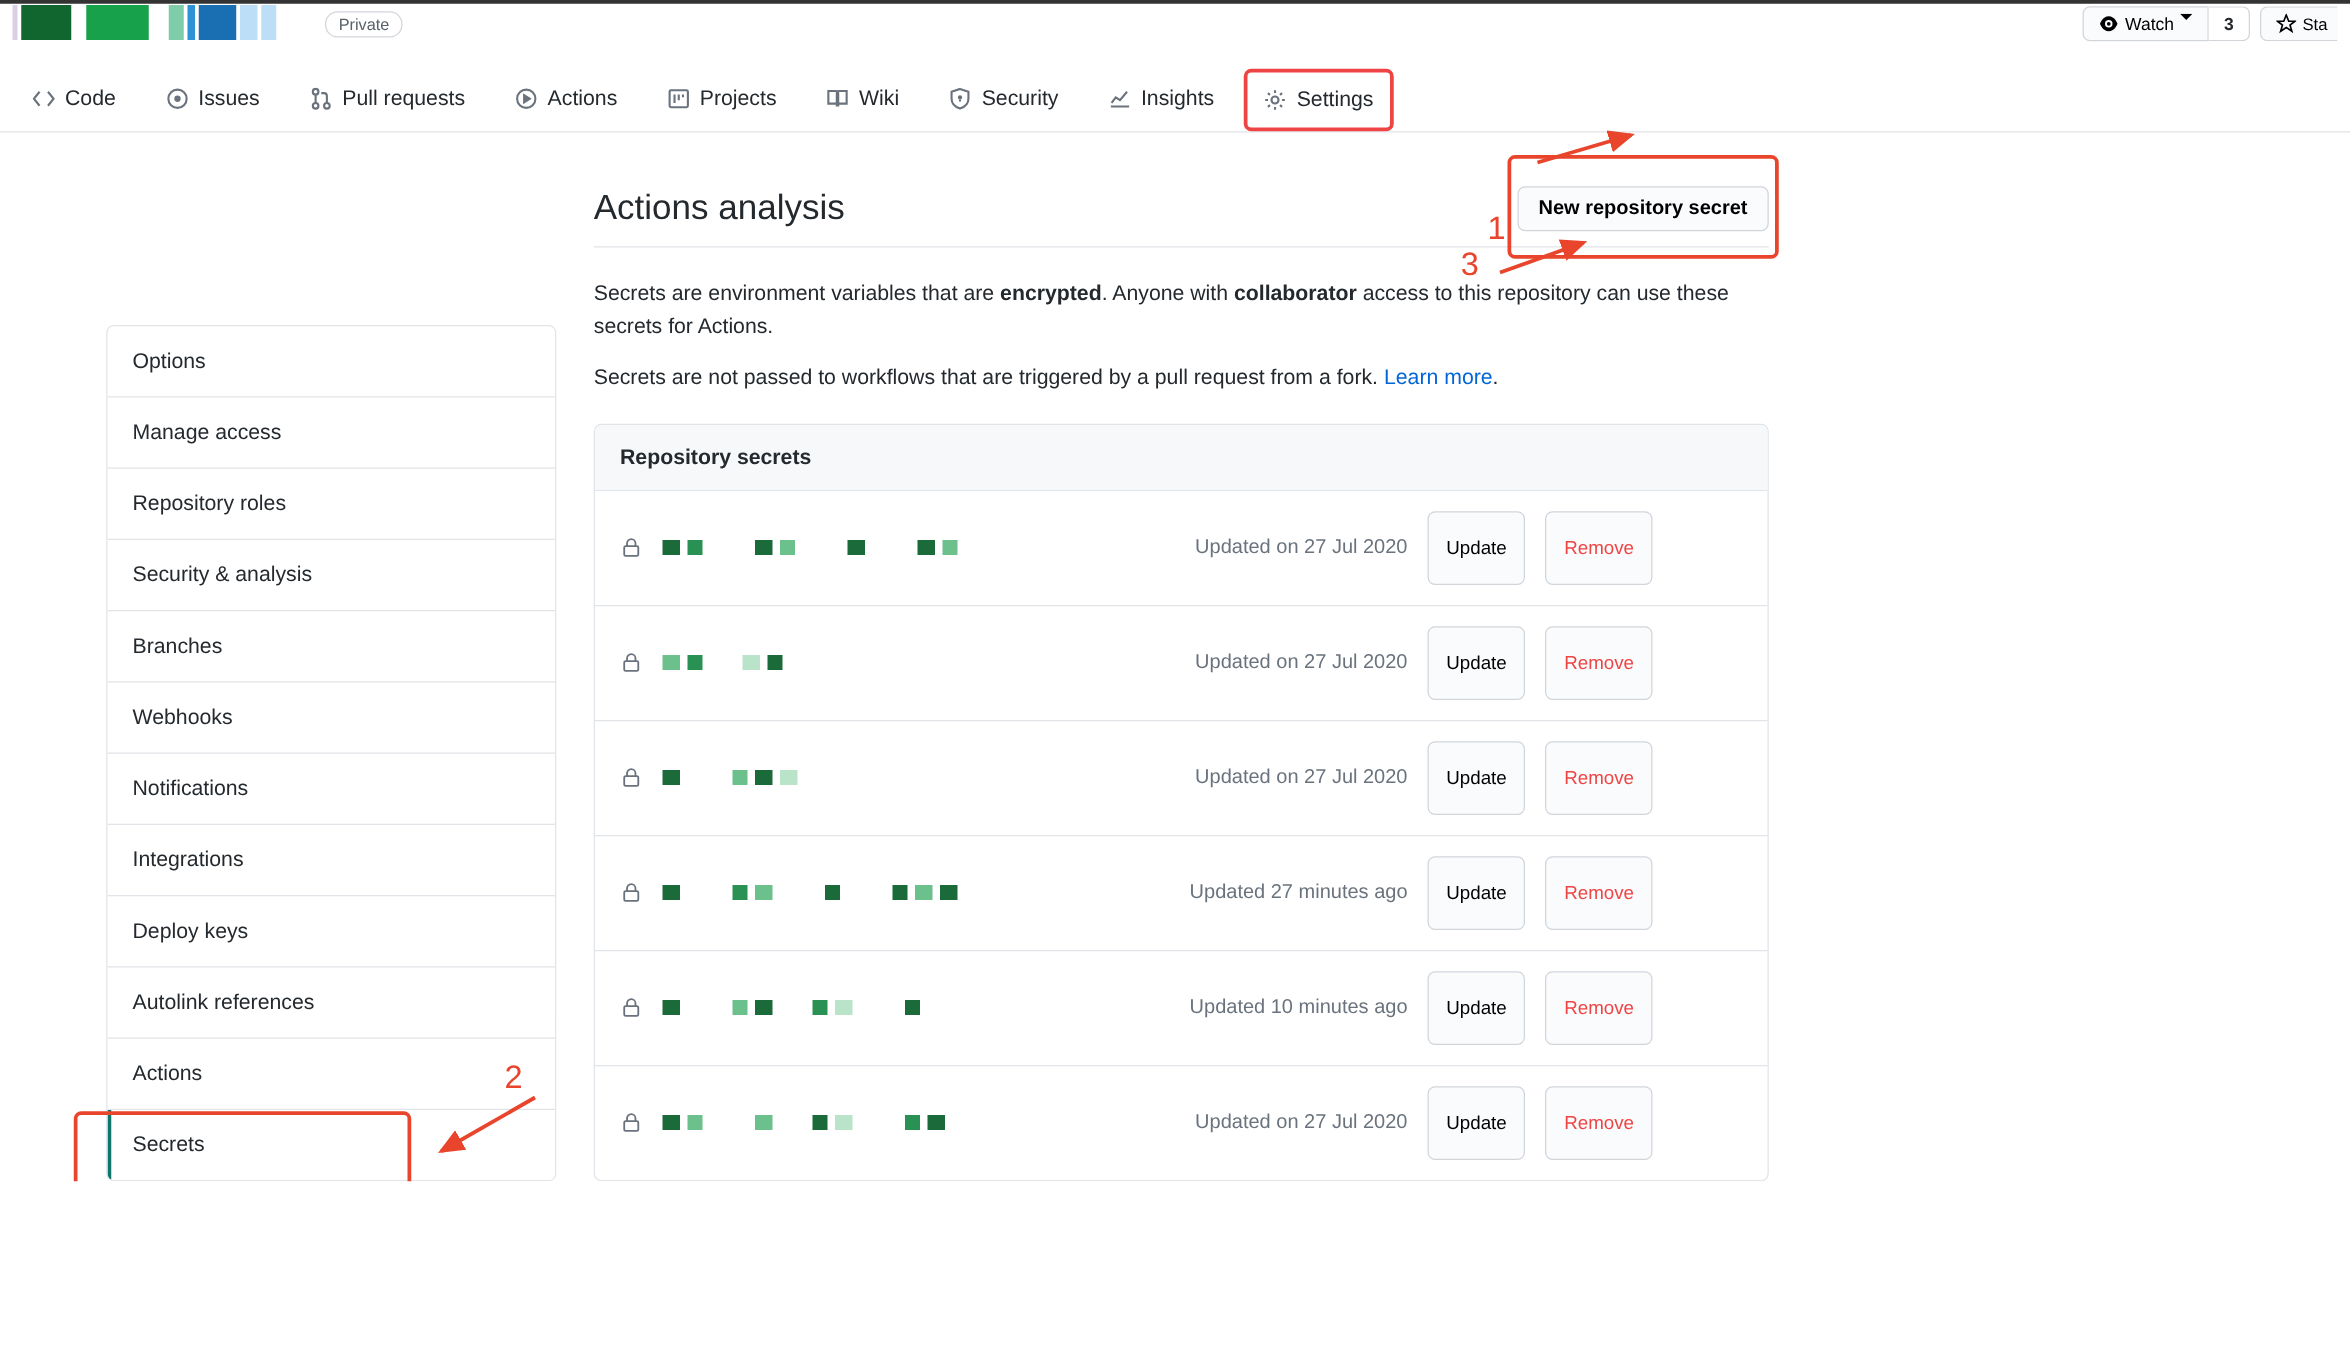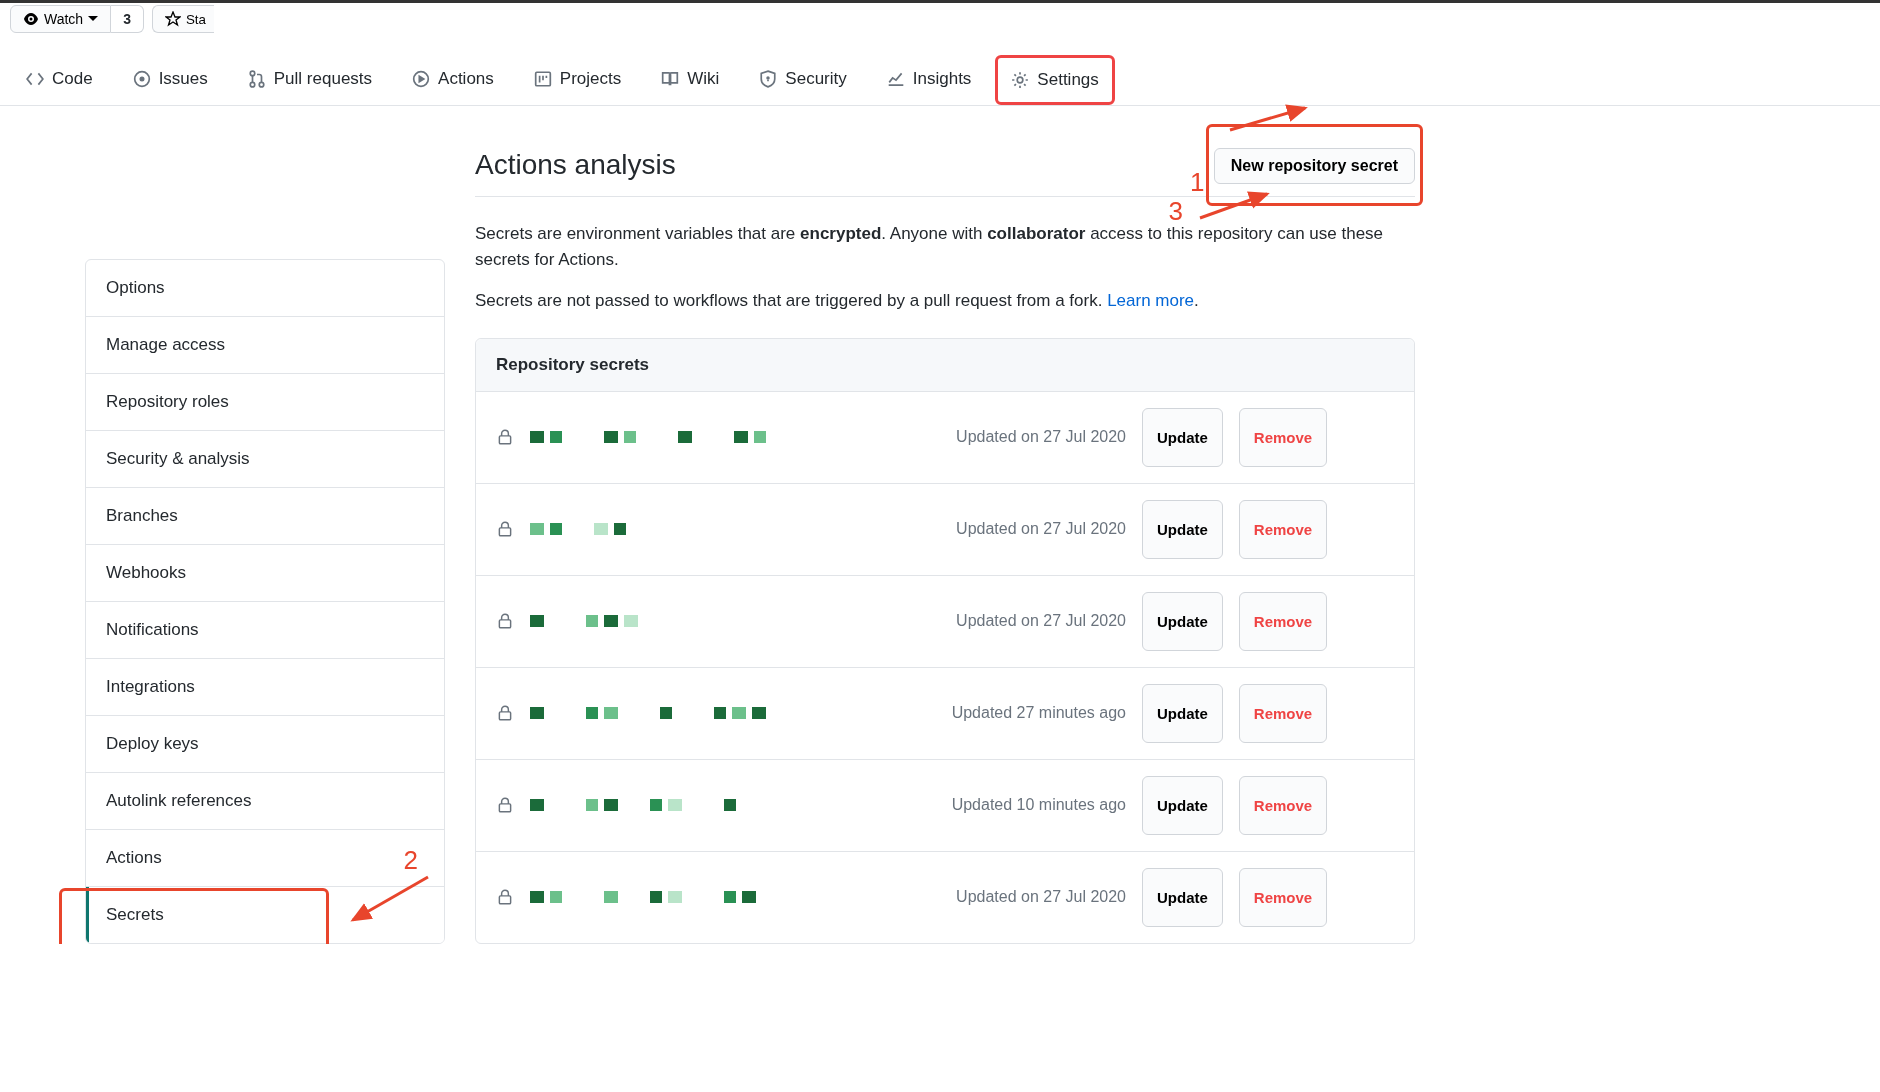--- a/index.html
+++ b/index.html
@@ -23,21 +23,21 @@
 .top-left { display:flex; align-items:center; gap:10px; }
 .repo-name-redacted {
   width: 240px; height: 30px; display:flex; gap:3px; align-items:flex-start;
 }
 .repo-name-redacted span { display:inline-block; height:28px; }
 .private-badge {
   border: 1px solid #d1d5da; border-radius: 10px; padding: 2px 10px; font-size: 13px; color:#586069; font-weight:500;
 }
 .top-right { display:flex; align-items:center; gap:8px; padding-right:0; }
 .watch-group { display:flex; align-items:center; }
-.watch-btn { display:flex; align-items:center; gap:5px; border:1px solid #d1d5da; padding:5px 12px; border-radius:6px 0 0 6px; background:#fafbfc; font-size:14px; font-weight:500; }
+.watch-btn { display:flex; gap:5px; border:1px solid #d1d5da; padding:5px 12px; border-radius:6px 0 0 6px; background:#fafbfc; font-size:14px; font-weight:500; }
 .watch-count { border:1px solid #d1d5da; border-left:none; padding:5px 12px; border-radius:0 6px 6px 0; background:#fff; font-weight:600; }
 .star-btn { display:flex; align-items:center; gap:5px; border:1px solid #d1d5da; border-right:none; padding:5px 8px 5px 12px; background:#fafbfc; font-weight:500; border-radius:6px 0 0 6px;}
 
 .repo-nav {
   display:flex; gap:8px; padding: 0 10px; border-bottom: 1px solid #e1e4e8; margin-top:20px;
 }
 .repo-nav-item {
   display:flex; align-items:center; gap:8px; padding:14px 16px; font-size:17px; color:#24292e; cursor:pointer; border-bottom:2px solid transparent;
 }
 .repo-nav-item svg { color:#6a737d; }
@@ -73,33 +73,48 @@
 .learn-more { color:#0366d6; cursor:pointer; }
 
 .secrets-box { border:1px solid #e1e4e8; border-radius:6px; margin-top:24px; }
 .secrets-header { padding:16px 20px; background:#f6f8fa; border-bottom:1px solid #e1e4e8; font-weight:600; font-size:17px; border-radius:6px 6px 0 0;}
 .secret-row { display:flex; align-items:center; padding:16px 20px; border-bottom:1px solid #e1e4e8; gap:16px; }
 .secret-row:last-child { border-bottom:none; }
 .lock-icon { width:18px; color:#6a737d; flex-shrink:0; }
 .secret-name { flex:1; display:flex; gap:6px; align-items:center; flex-wrap:wrap; max-width:340px;}
 .secret-name span { display:inline-block; }
 .secret-updated { color:#6a737d; font-size:16px; width:240px; text-align:right; }
-.btn-small { background:#fafbfc; border:1px solid #d1d5da; border-radius:6px; padding:20px 14px; font-size:15px; font-weight:700; cursor:pointer; }
+.btn-small { background:#fafbfc; border:1px solid #d1d5da; border-radius:6px; padding:20px 14px; font-size:15px; font-weight:400; cursor:pointer; }
 .btn-remove { color:#ef4444; }
 
 .annot-box { position:absolute; border:3px solid #e8452c; border-radius:6px; pointer-events:none; }
 .annot-num { position:absolute; color:#e8452c; font-size:26px; font-weight:400; pointer-events:none;}
 .annot-arrow { position:absolute; pointer-events:none; }
 
 .pixelblock { display:inline-block; }
 </style>
 </head>
 <body>
 
 <div class="top-bar">
+  <div class="top-left">
+    <div class="repo-name-redacted">
+      <span style="width:4px;background:#d9d0e6;"></span>
+      <span style="width:40px;background:#11652f;"></span>
+      <span style="width:6px;"></span>
+      <span style="width:50px;background:#18a14b;"></span>
+      <span style="width:10px;"></span>
+      <span style="width:12px;background:#7fccaa;"></span>
+      <span style="width:6px;background:#2e93d6;"></span>
+      <span style="width:30px;background:#1a6fb3;"></span>
+      <span style="width:14px;background:#bcdff7;"></span>
+      <span style="width:12px;background:#bcdff7;"></span>
+    </div>
+    <span class="private-badge">Private</span>
+  </div>
   <div class="top-right">
     <div class="watch-group">
       <button class="watch-btn">
         <svg width="16" height="16" viewBox="0 0 16 16" fill="currentColor">
             <path d="M8 2C3 2 1 8 1 8s2 6 7 6 7-6 7-6-2-6-7-6zm0 9a3 3 0 110-6 3 3 0 010 6z"></path>
             <circle cx="8" cy="8" r="1.5"></circle>
           </svg>
         <span>Watch</span>
         <svg width="10" height="6" viewBox="0 0 10 6" fill="currentColor">
             <path d="M0 0l5 5 5-5z"></path>

